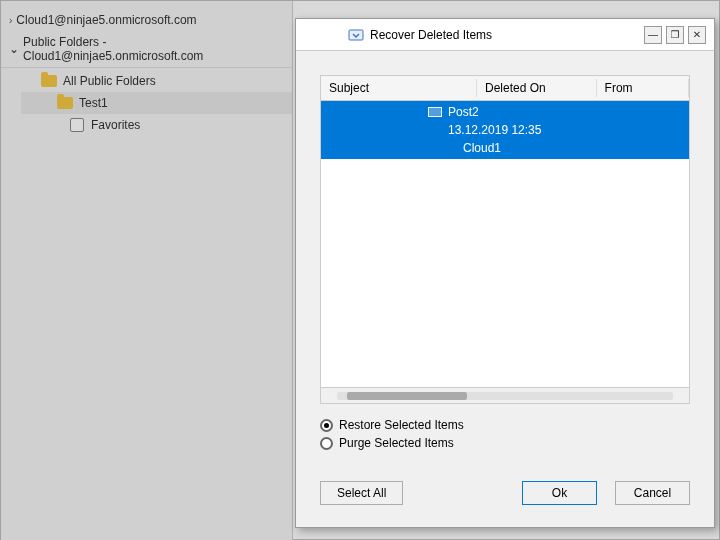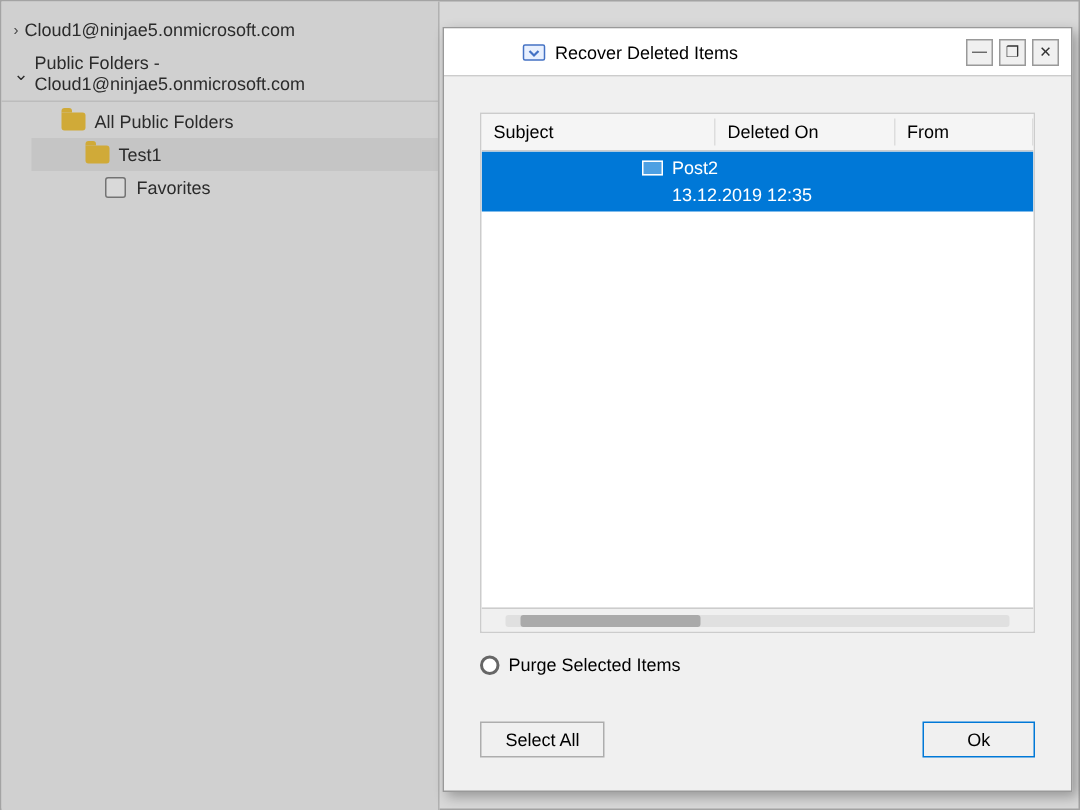--- a/index.html
+++ b/index.html
@@ -415,38 +415,44 @@
           <div class="th th-from">From</div>
         </div>
 
         <div class="table-body">
           <div class="table-row selected">
             <div class="td td-subject">
               <div class="row-icon selected-row"></div>
               <span>Post2</span>
             </div>
             <div class="td td-deleted">13.12.2019 12:35</div>
+            <div class="td td-from">Cloud1</div>
           </div>
         </div>
 
         <div class="h-scrollbar">
           <div class="h-scrollbar-track">
             <div class="h-scrollbar-thumb"></div>
           </div>
         </div>
       </div>
 
       <div class="bottom-area">
         <div class="radio-group">
+          <label class="radio-item">
+            <div class="radio-input checked"></div>
+            <span class="radio-label">Restore Selected Items</span>
+          </label>
           <label class="radio-item">
             <div class="radio-input"></div>
             <span class="radio-label">Purge Selected Items</span>
           </label>
         </div>
         <div class="button-row">
           <button class="dialog-button">Select All</button>
           <div style="flex:1"></div>
           <button class="dialog-button primary">Ok</button>
+          <button class="dialog-button">Cancel</button>
         </div>
       </div>
     </div>
   </div>
 </div>
 
 </body></html>

